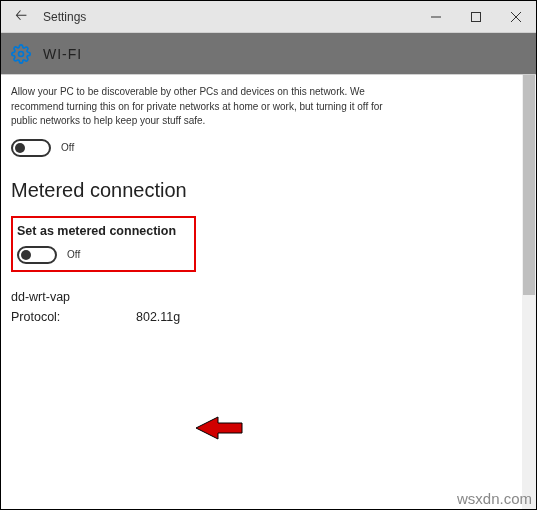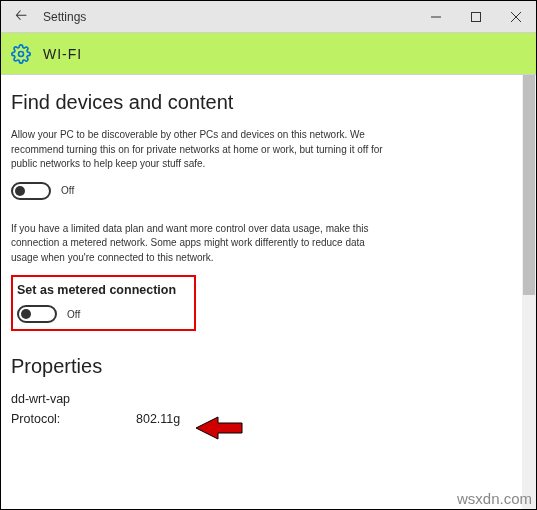--- a/index.html
+++ b/index.html
@@ -47,21 +47,21 @@
       height: 32px;
       display: flex;
       align-items: center;
       justify-content: center;
       cursor: pointer;
       color: #333;
     }
     .win-btn svg { width: 10px; height: 10px; }
     .subheader {
       height: 42px;
-      background: #bef264;
+      background: #737373;
       display: flex;
       align-items: center;
       padding-left: 10px;
       border-bottom: 1px solid #d0d0d0;
     }
     .gear-icon {
       width: 20px;
       height: 20px;
       margin-right: 12px;
       color: #0078d7;
@@ -217,44 +217,42 @@
   <div class="subheader-title">WI-FI</div>
 </div>
 
 <div class="content-wrap">
   <div class="scrollbar-track">
     <div class="scrollbar-thumb"></div>
   </div>
   <div class="content">
 
     
-    <div class="section-title">Find devices and content</div>
     <div class="section-desc">Allow your PC to be discoverable by other PCs and devices on this network. We recommend turning this on for private networks at home or work, but turning it off for public networks to help keep your stuff safe.</div>
     <div class="toggle-row">
       <div class="toggle">
         <div class="toggle-knob"></div>
       </div>
       <div class="toggle-label">Off</div>
     </div>
 
     
-    <div class="section-desc">If you have a limited data plan and want more control over data usage, make this connection a metered network. Some apps might work differently to reduce data usage when you're connected to this network.</div>
+    <div class="section-title">Metered connection</div>
 
     <div class="highlight-box">
       <div class="setting-label">Set as metered connection</div>
       <div class="toggle-row">
         <div class="toggle">
           <div class="toggle-knob"></div>
         </div>
         <div class="toggle-label">Off</div>
       </div>
     </div>
 
     
-    <div class="section-title">Properties</div>
     <div class="prop-table">
       <div class="prop-row">
         <div class="prop-val">dd-wrt-vap</div>
       </div>
       <div class="prop-row">
         <div class="prop-key">Protocol:</div>
         <div class="prop-val">802.11g</div>
       </div>
 
     </div>

